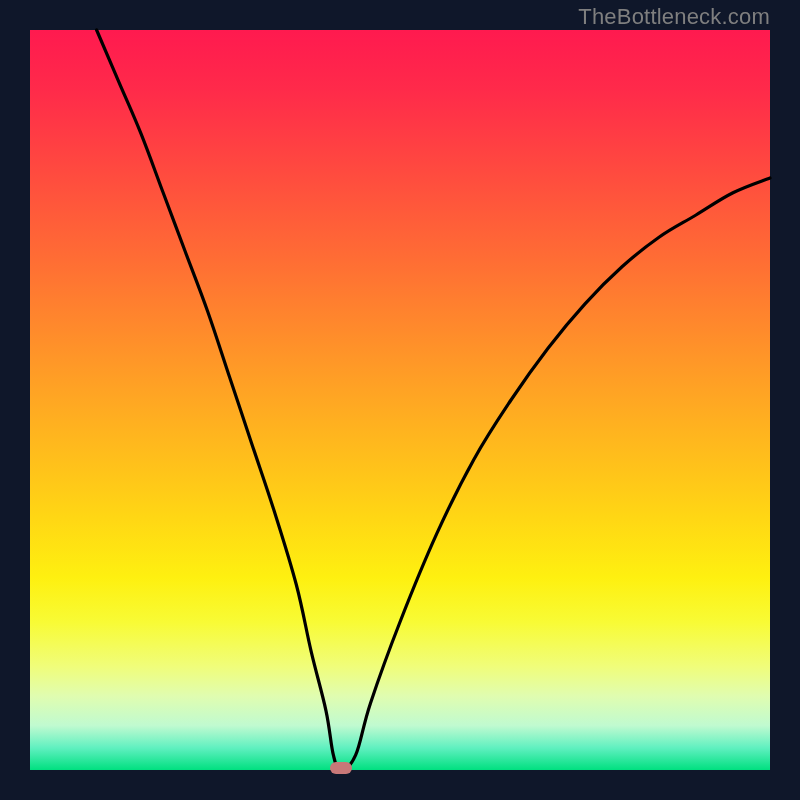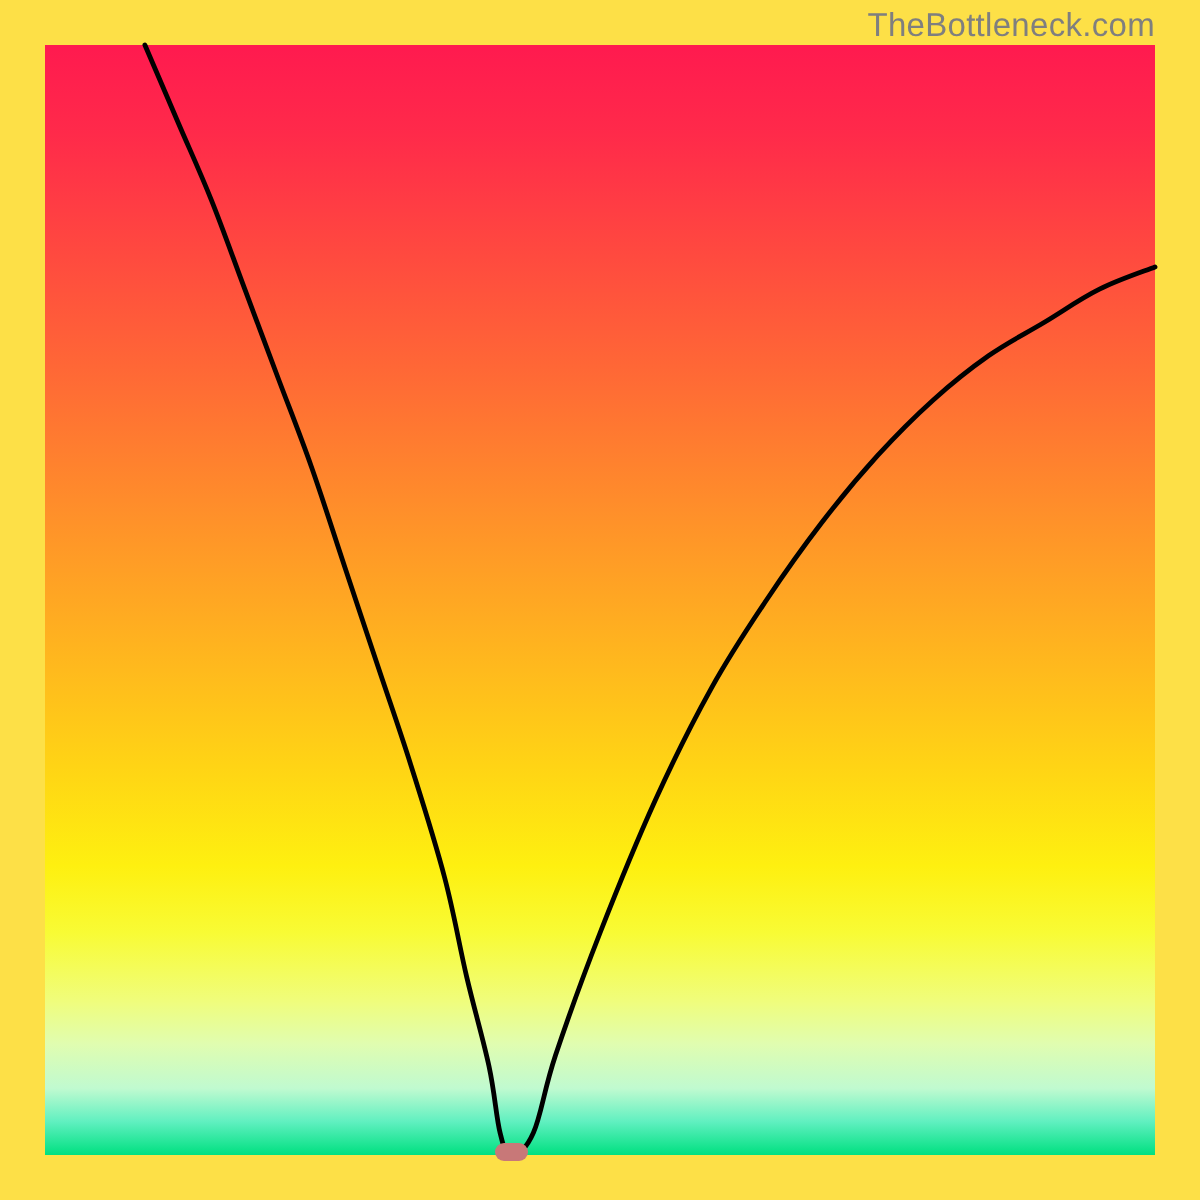--- a/index.html
+++ b/index.html
@@ -8,21 +8,21 @@
     width: 800px;
     height: 800px;
     overflow: hidden;
     background: #000;
     font-family: Arial, Helvetica, sans-serif;
   }
   .frame {
     position: relative;
     width: 800px;
     height: 800px;
-    background: #fde047;
+    background: #0f172a;
   }
   .plot-area {
     position: absolute;
     left: 30px;
     top: 30px;
     width: 740px;
     height: 740px;
     background: linear-gradient(to bottom,
       #ff1a4f 0%,
       #ff2a4a 8%,

